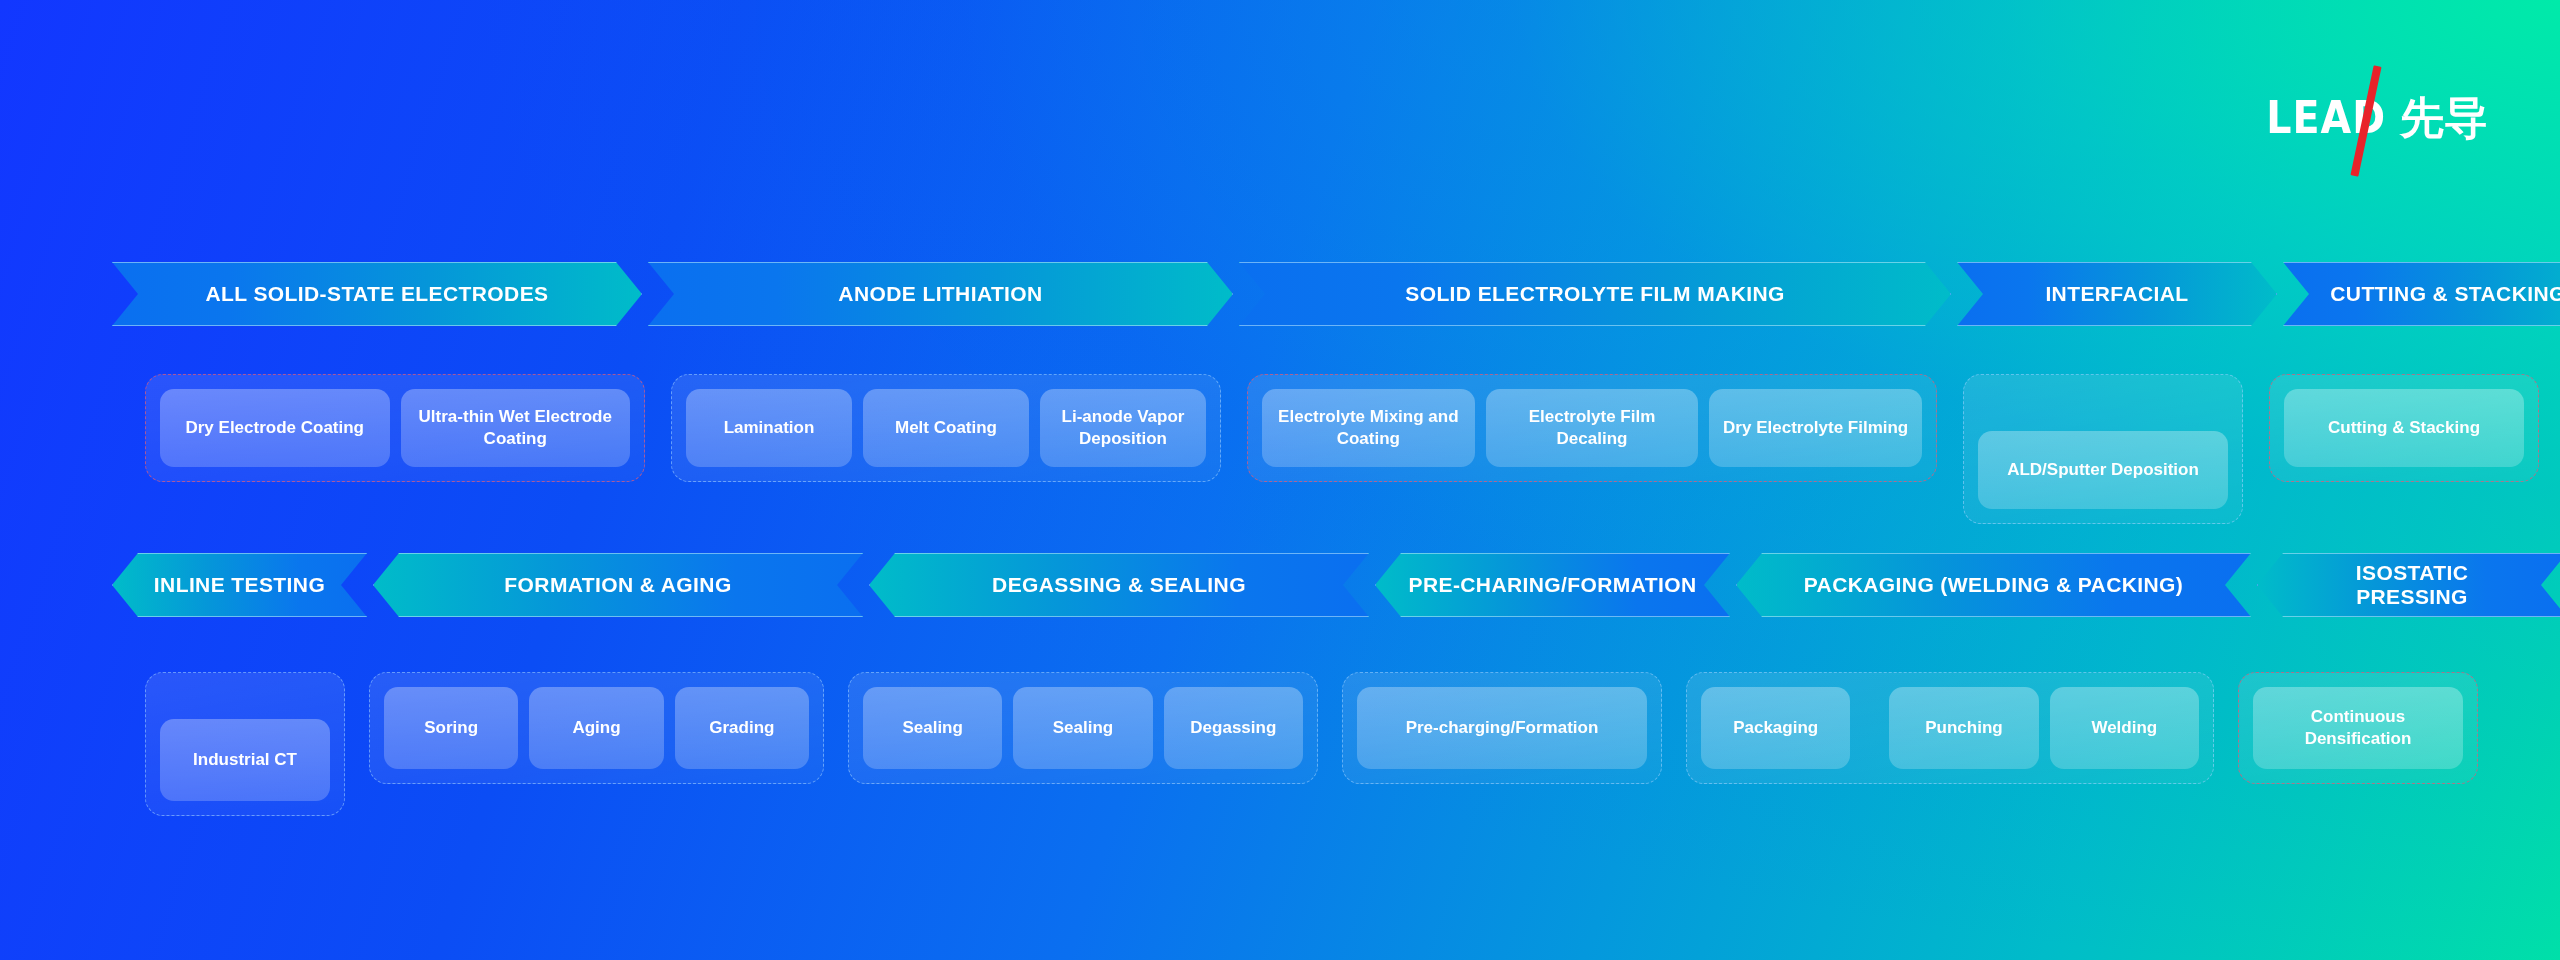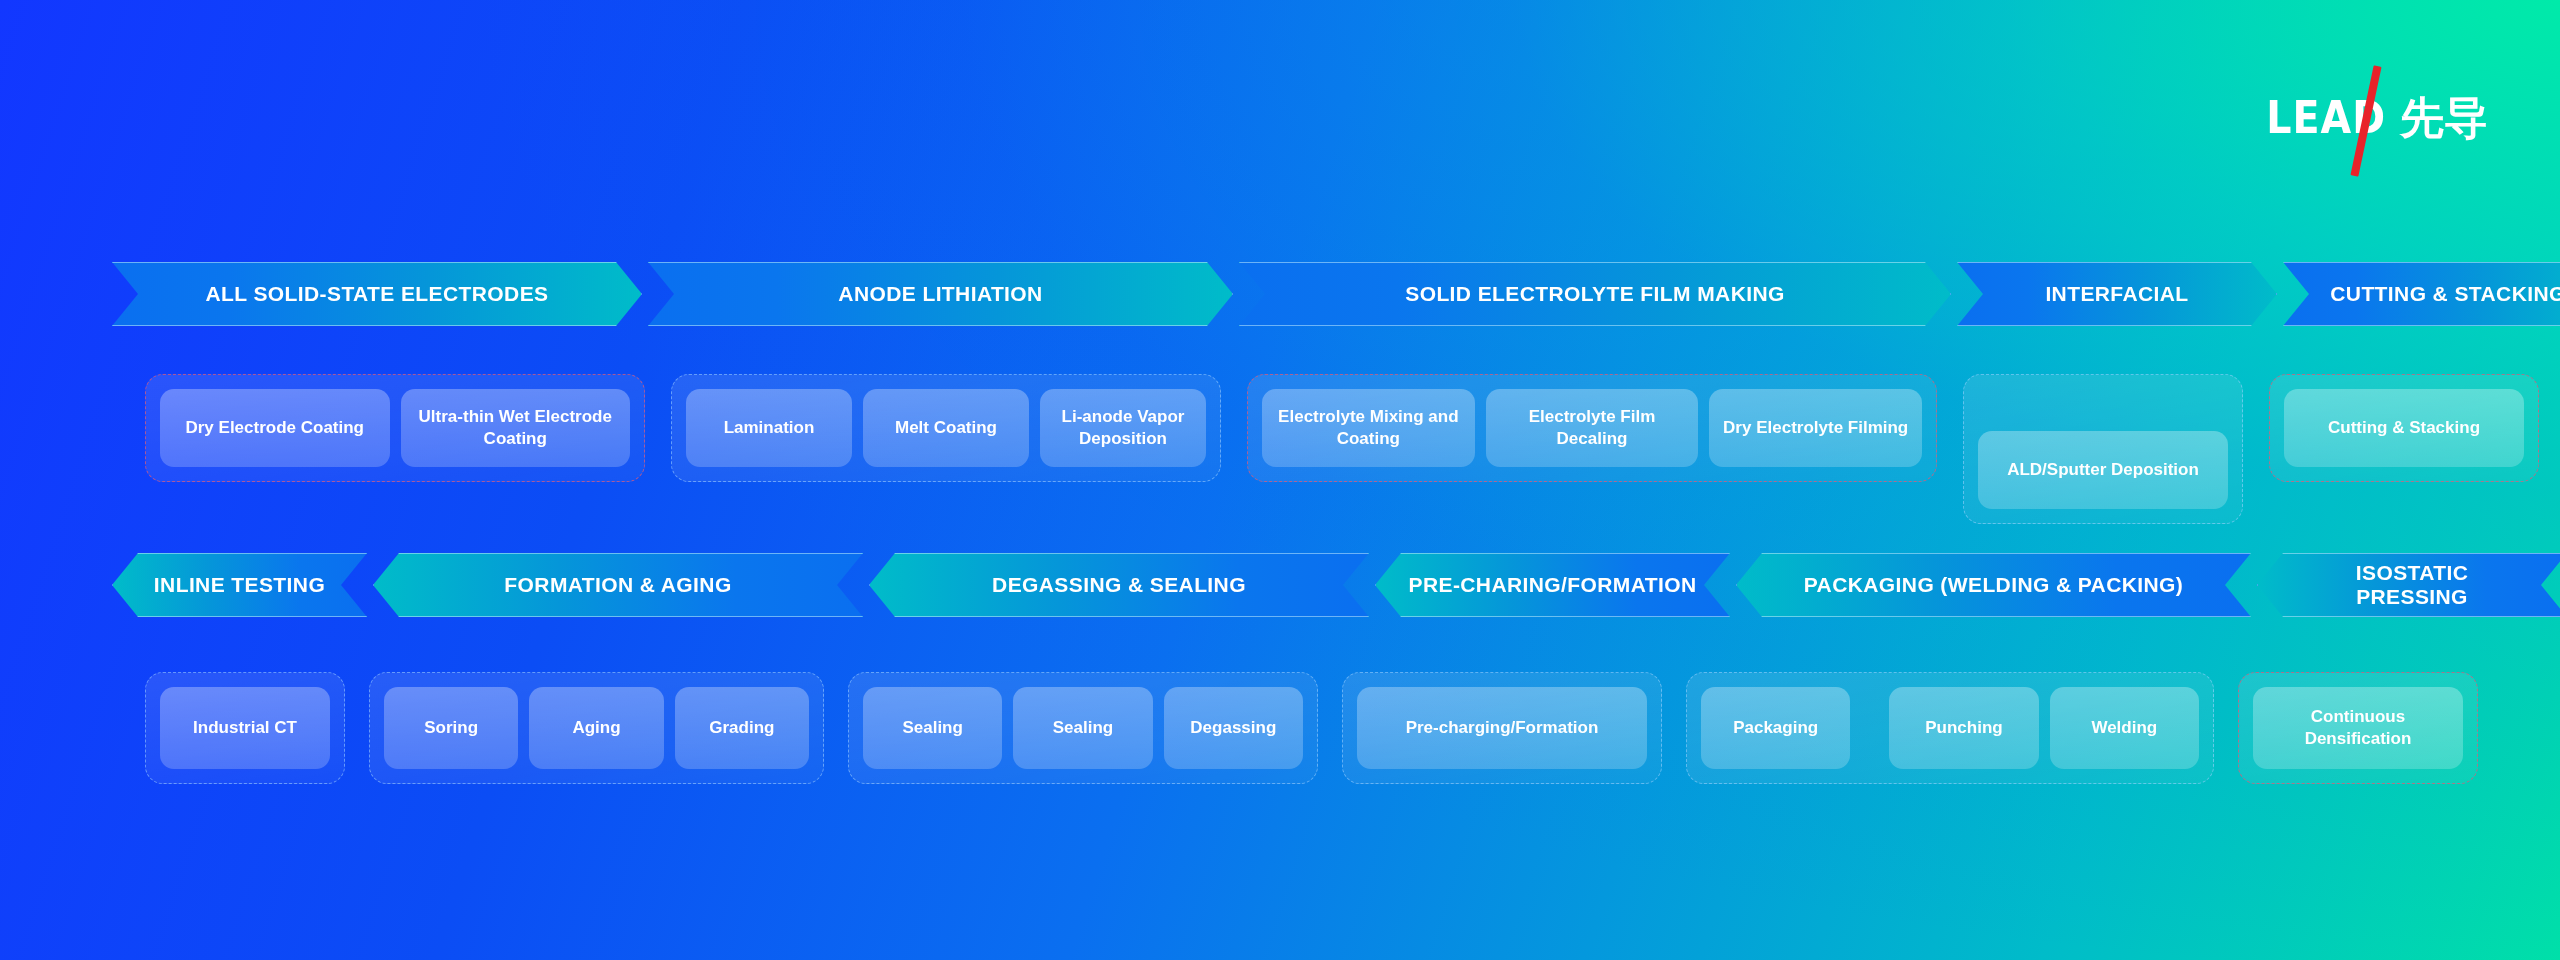--- a/index.html
+++ b/index.html
@@ -159,21 +159,21 @@
           <div class="bg" style="clip-path: polygon(26px 0px, 100% 0px, calc(100% - 26px) 50%, 100% 100%, 26px 100%, 0px 50%); background: linear-gradient(90deg, rgb(0, 188, 201) 0%, rgb(5, 150, 217) 38%, rgb(10, 118, 238) 74%, rgb(10, 111, 240) 100%); border: 1px solid rgba(190, 235, 255, 0.55); box-sizing: border-box;"></div>
           <span class="lbl">PACKAGING (WELDING &amp; PACKING)</span>
         </div>
         <div class="chev" style="width: 310px;">
           <div class="bg" style="clip-path: polygon(26px 0px, 100% 0px, calc(100% - 26px) 50%, 100% 100%, 26px 100%, 0px 50%); background: linear-gradient(90deg, rgb(0, 188, 201) 0%, rgb(5, 150, 217) 38%, rgb(10, 118, 238) 74%, rgb(10, 111, 240) 100%); border: 1px solid rgba(190, 235, 255, 0.55); box-sizing: border-box;"></div>
           <span class="lbl">ISOSTATIC<br>PRESSING</span>
         </div>
       </div>
       <div class="grp-row" style="top: 672px; left: 128px; gap: 24px;">
         <div class="grp" style="width: 200px;">
-          <div class="card" style="flex: 1 1 0px; min-height: 82px;">
+          <div class="card" style="flex: 1 1 0px; min-height: 82px; margin-top: 32px;">
             <span class="t">Industrial CT</span>
           </div>
         </div>
         <div class="grp" style="width: 455px;">
           <div class="card" style="flex: 1 1 0px; min-height: 82px;">
             <span class="t">Soring</span>
           </div>
           <div class="card" style="flex: 1 1 0px; min-height: 82px; align-items: center;">
             <span class="t">Aging</span>
           </div>

